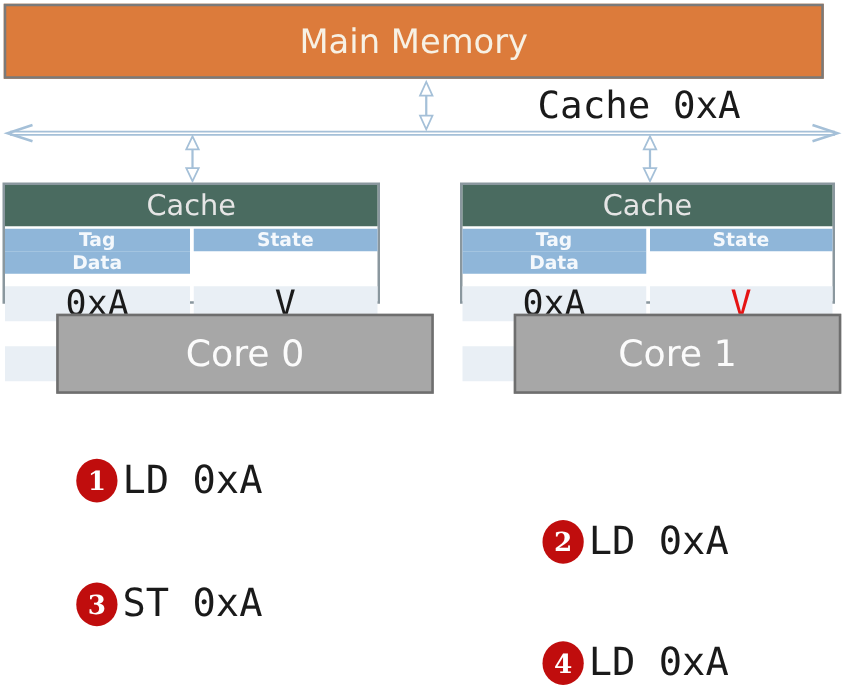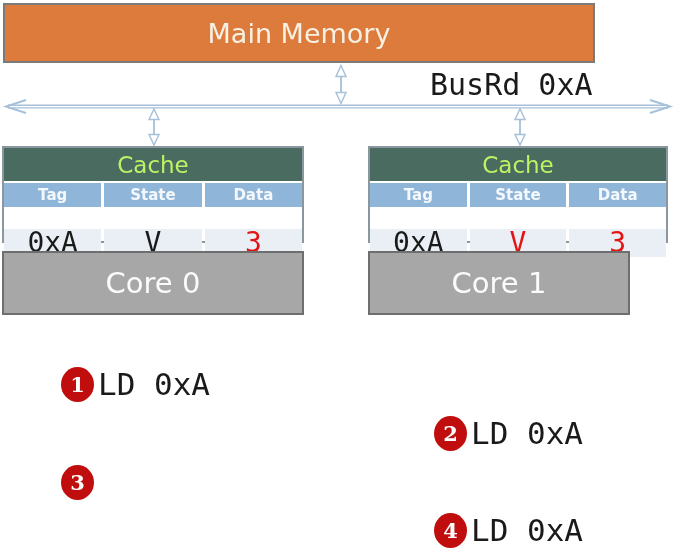--- a/index.html
+++ b/index.html
@@ -18,61 +18,61 @@
 
   
   .connectors{position:absolute;left:0;top:0;width:676px;height:556px;z-index:0;pointer-events:none}
   .bus-stroke{stroke:var(--arrow);fill:none;stroke-width:1.4}
   .bus-head{stroke:var(--arrow);fill:none;stroke-width:2;stroke-linejoin:miter}
   .v-line{stroke:var(--arrow);stroke-width:1.8;fill:none}
   .v-head{fill:#ffffff;stroke:var(--arrow);stroke-width:1.4}
 
   
   .memory{
-    position:absolute;left:3px;top:3px;width:592px;height:60px;z-index:1;
+    position:absolute;left:3px;top:3px;width:656px;height:60px;z-index:1;
     background:var(--memory_fill);border:2px solid var(--memory_border);
     display:flex;align-items:center;justify-content:center;
     color:#F7F1E4;font-size:27px;
   }
 
   
   .bus-label{
     position:absolute;left:430px;top:67px;z-index:1;
     font-size:30px;color:var(--text_dark);letter-spacing:0px;white-space:pre;
   }
 
   
   .cache{
     position:absolute;top:146px;z-index:1;
     border:2px solid #8A979E;background:#fff;
     display:grid;grid-template-rows:33px 24px 32px;row-gap:2px;
   }
   .cache.left{left:2px;width:302px}
   .cache.right{left:368px;width:300px}
   .cache-title{
-    background:var(--cache_header);color:#bef264;
+    background:var(--cache_header);color:#e5e5e5;
     display:flex;align-items:center;justify-content:center;font-size:23px;
   }
-  .cache-cols{display:grid;grid-template-columns:1fr 1fr 1fr;column-gap:3px}
+  .cache-cols{display:grid;grid-template-columns:1fr 1fr;column-gap:3px}
   .col-h{
     background:var(--table_header);color:#F4F8FC;font-weight:bold;font-size:15px;
     display:flex;align-items:center;justify-content:center;
   }
   .cell{
     background:var(--table_row);color:var(--text_dark);font-size:28px;line-height:1;
     display:flex;align-items:center;justify-content:center;margin-top:20px;
   }
   .cell.red{color:var(--value_red)}
 
   
   .core{
     position:absolute;top:251px;height:64px;z-index:1;
     background:var(--core_fill);border:2px solid var(--core_border);
     display:flex;align-items:center;justify-content:center;
-    color:#FBFBFB;font-size:29px;
+    color:#FBFBFB;font-size:29px;margin-left:43px;
   }
   .core.left{left:2px;width:302px}
   .core.right{left:368px;width:262px}
 
   
   .op{position:absolute;display:flex;align-items:center;z-index:1}
   .op .badge{
     width:33px;height:35px;border-radius:50%;background:var(--badge_red);
     color:#fff;display:flex;align-items:center;justify-content:center;
     font-family:"DejaVu Serif",serif;font-weight:bold;font-size:21px;flex:0 0 auto;
@@ -113,21 +113,21 @@
       <line class="v-line" x1="520" y1="117" x2="520" y2="137"></line>
       <path class="v-head" d="M515,119.5 L520,109 L525,119.5 Z"></path>
       <path class="v-head" d="M515,134.5 L520,145 L525,134.5 Z"></path>
     </g>
   </svg>
 
   <div class="memory">
     <span>Main Memory</span>
   </div>
 
-  <div class="bus-label mono">BusRd 0xA</div>
+  <div class="bus-label mono">Cache 0xA</div>
 
   <div class="cache left">
     <div class="cache-title">Cache</div>
     <div class="cache-cols">
       <div class="col-h">Tag</div>
       <div class="col-h">State</div>
       <div class="col-h">Data</div>
     </div>
     <div class="cache-cols">
       <div class="cell mono">0xA</div>
@@ -160,19 +160,20 @@
   <div class="op op1">
     <span class="badge">1</span>
     <span class="op-label mono">LD 0xA</span>
   </div>
   <div class="op op2">
     <span class="badge">2</span>
     <span class="op-label mono">LD 0xA</span>
   </div>
   <div class="op op3">
     <span class="badge">3</span>
+    <span class="op-label mono">ST 0xA</span>
   </div>
   <div class="op op4">
     <span class="badge">4</span>
     <span class="op-label mono">LD 0xA</span>
   </div>
 
 </div>
 
 </body></html>

